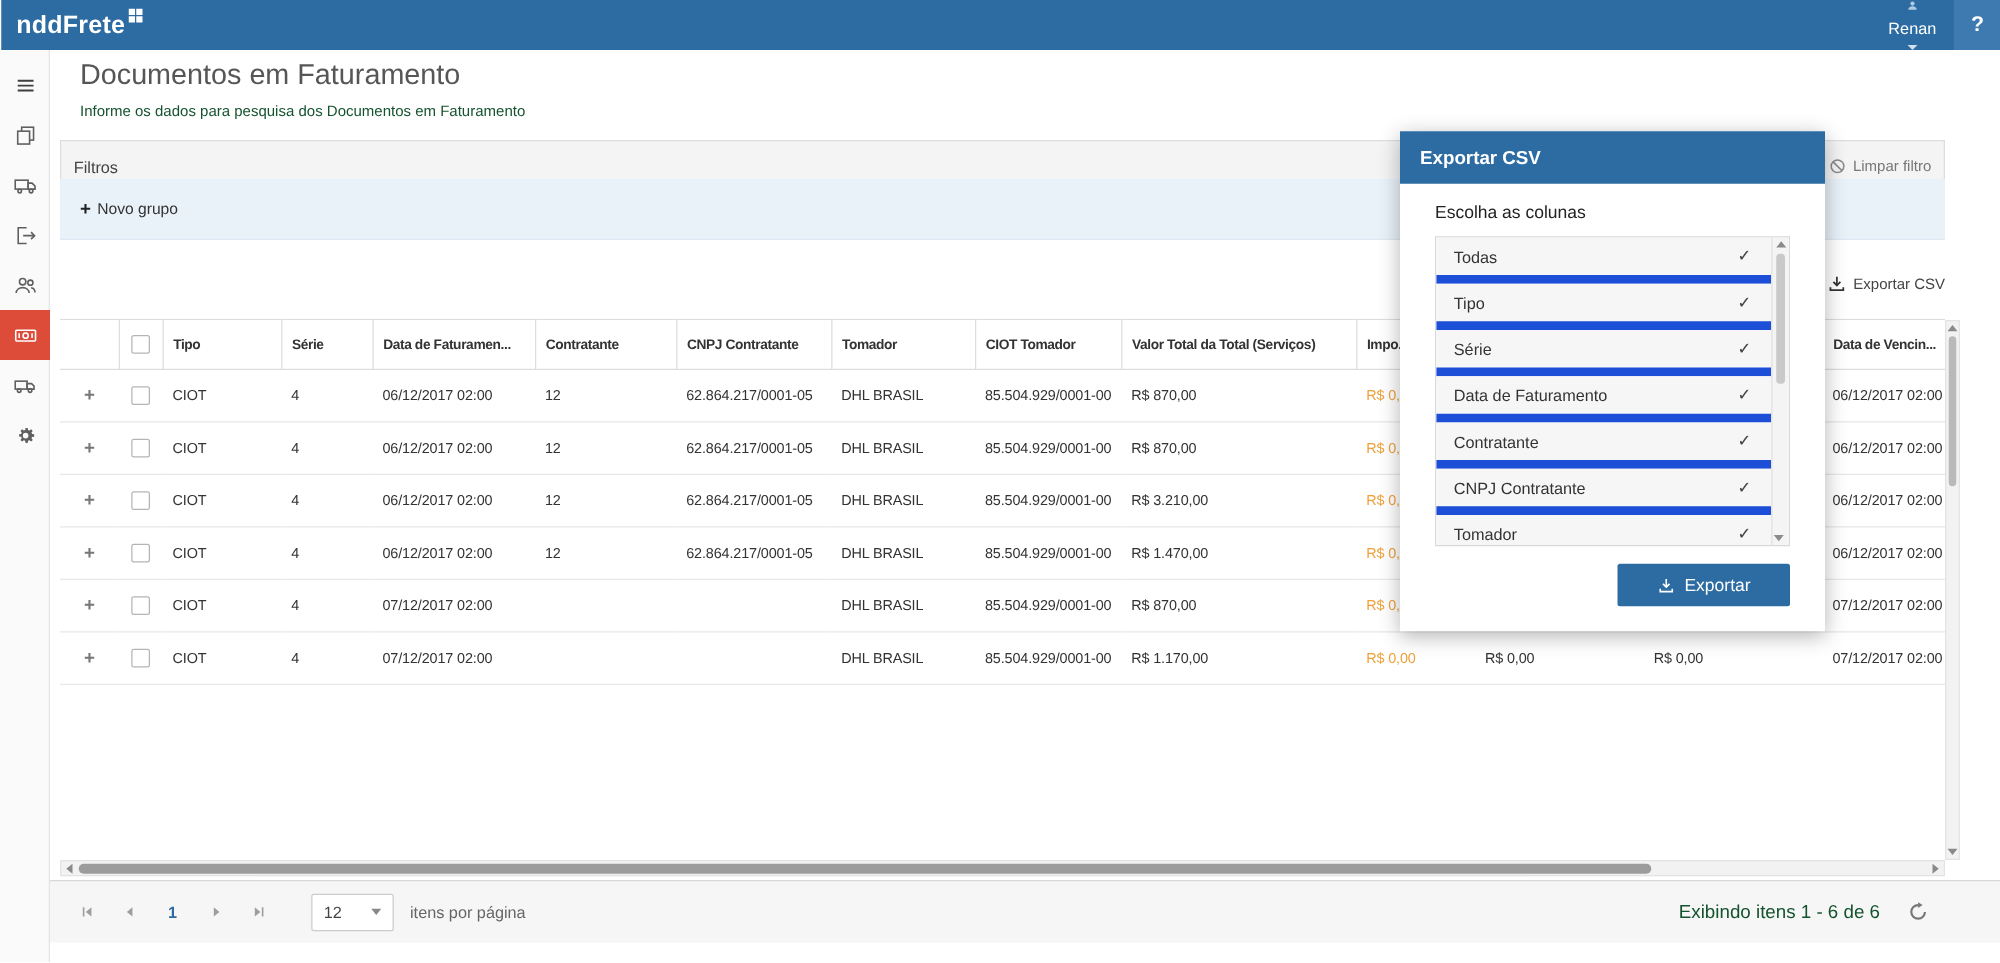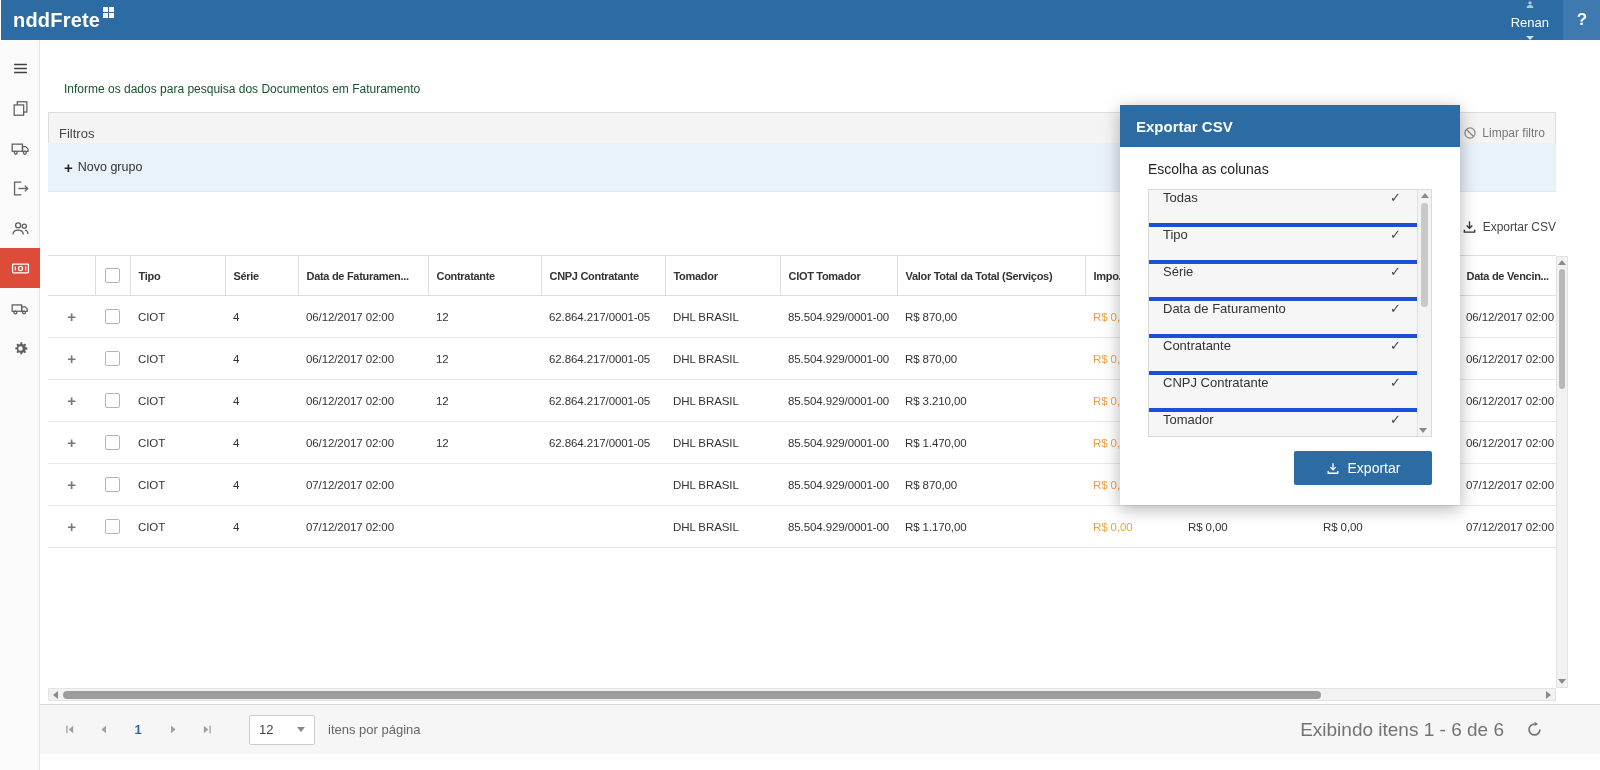--- a/index.html
+++ b/index.html
@@ -65,31 +65,31 @@
 
   
   .pagination{position:absolute;left:40px;top:704px;width:1560px;height:50px;background:#f6f6f6;border-top:1px solid #d8d8d8;display:flex;align-items:center;padding:0 15px;}
   .pg-btn{width:28px;height:26px;display:flex;align-items:center;justify-content:center;margin-right:6px;cursor:pointer;color:#9e9e9e;}
   .pg-btn svg{width:13px;height:13px;fill:currentColor;}
   .page-num{width:30px;text-align:center;color:var(--blue);font-weight:bold;font-size:13px;margin-right:6px;cursor:pointer;}
   .page-size{margin-left:22px;width:66px;height:30px;background:#fff;border:1px solid #ccc;border-radius:2px;display:flex;align-items:center;justify-content:space-between;padding:0 9px;font-size:13px;color:#444;cursor:pointer;}
   .chev-dn{width:0;height:0;border-left:4px solid transparent;border-right:4px solid transparent;border-top:5px solid #888;}
   .items-label{margin-left:13px;font-size:13px;color:#666;}
   .pg-right{margin-left:auto;display:flex;align-items:center;gap:22px;padding-right:42px;}
-  .summary{font-size:19px;color:#737373;margin-left:40px;}
+  .summary{font-size:15px;color:#14532d;margin-left:40px;}
   .refresh{width:17px;height:17px;color:#767676;cursor:pointer;}
 
   
   .modal{position:absolute;left:1120px;top:105px;width:340px;height:400px;background:#fff;box-shadow:0 4px 16px rgba(0,0,0,.3);z-index:20;}
   .modal-header{height:42px;background:var(--blue);color:#fff;font-size:15px;font-weight:bold;display:flex;align-items:center;padding-left:16px;}
   .modal-body{padding:14px 28px 0;}
   .modal-label{font-size:14px;color:#222;margin-bottom:12px;}
   .col-list-wrap{position:relative;height:248px;border:1px solid #d9d9d9;overflow:hidden;background:#fff;}
   .col-list{position:absolute;left:0;top:0;right:14px;}
-  .col-item{height:37px;background:#f6f6f6;border-bottom:4px solid #1d4ed8;display:flex;align-items:flex-start;justify-content:space-between;padding:0 16px 0 14px;font-size:13px;color:#333;cursor:pointer;}
+  .col-item{height:37px;background:#f6f6f6;border-bottom:7px solid #1d4ed8;display:flex;align-items:center;justify-content:space-between;padding:0 16px 0 14px;font-size:13px;color:#333;cursor:pointer;}
   .col-item .check{color:#444;font-size:13px;font-weight:bold;}
   .list-scrollbar{position:absolute;right:0;top:0;bottom:0;width:14px;background:#f4f4f4;border-left:1px solid #e0e0e0;}
   .sb-thumb{position:absolute;top:13px;left:3px;width:7px;height:104px;background:#c9c9c9;border-radius:3px;cursor:pointer;}
   .modal-footer{position:absolute;right:28px;bottom:20px;}
   .export-btn{width:138px;height:34px;background:var(--blue);color:#fff;border:none;border-radius:2px;font-size:14px;font-family:inherit;display:flex;align-items:center;justify-content:center;gap:8px;cursor:pointer;}
 </style>
 </head>
 <body>
 
 <div class="screen">
@@ -167,20 +167,21 @@
           <circle cx="16.5" cy="17" r="1.8"></circle>
         </svg>
     </div>
     <div class="side-item">
       <svg viewBox="0 0 24 24" fill="currentColor">
           <path d="M12 9.2A2.8 2.8 0 1012 14.8 2.8 2.8 0 0012 9.2zm8.6 4.3l-2.1-.3a6.6 6.6 0 01-.6 1.5l1.3 1.7-1.6 1.6-1.7-1.3c-.5.3-1 .5-1.5.6l-.3 2.1h-2.2l-.3-2.1c-.5-.1-1-.3-1.5-.6l-1.7 1.3-1.6-1.6 1.3-1.7c-.3-.5-.5-1-.6-1.5l-2.1-.3v-2.2l2.1-.3c.1-.5.3-1 .6-1.5L6.8 7.2l1.6-1.6 1.7 1.3c.5-.3 1-.5 1.5-.6l.3-2.1h2.2l.3 2.1c.5.1 1 .3 1.5.6l1.7-1.3 1.6 1.6-1.3 1.7c.3.5.5 1 .6 1.5l2.1.3z"></path>
         </svg>
     </div>
   </nav>
 
+  <h1 class="page-title" style="margin:0;font-weight:400;">Documentos em Faturamento</h1>
   <div class="page-sub">Informe os dados para pesquisa dos Documentos em Faturamento</div>
 
   <div class="filters-bar">
     <span>Filtros</span>
     <span class="clear-filter">
       <svg width="14" height="14" viewBox="0 0 16 16" fill="none" stroke="currentColor" stroke-width="1.4">
           <circle cx="8" cy="8" r="5.8"></circle>
           <path d="M4 4l8 8"></path>
         </svg>
       <span>Limpar filtro</span>

